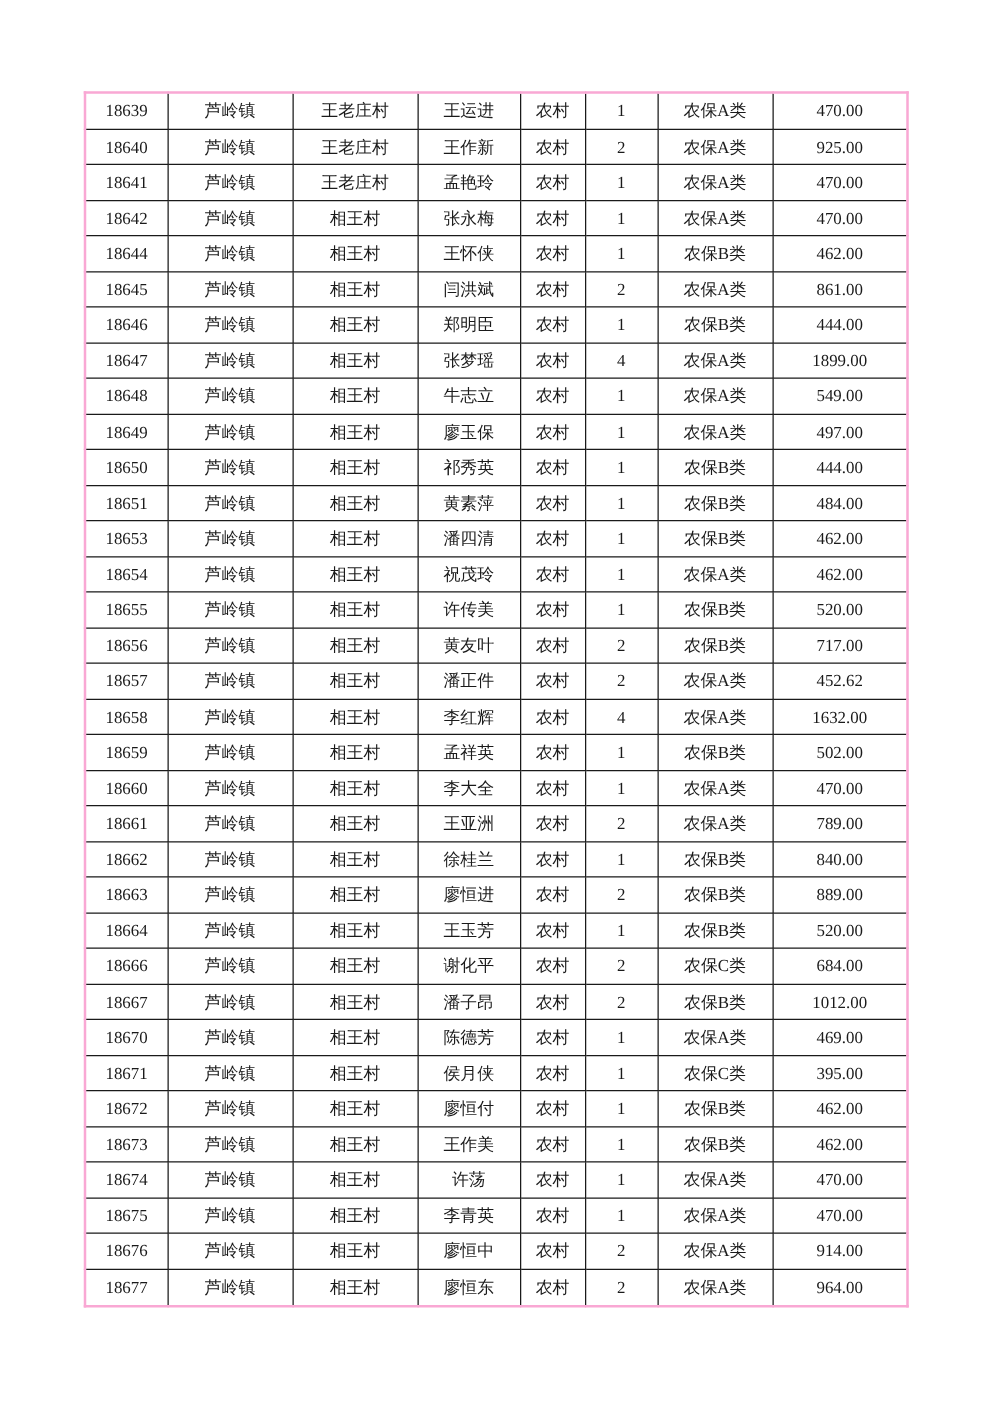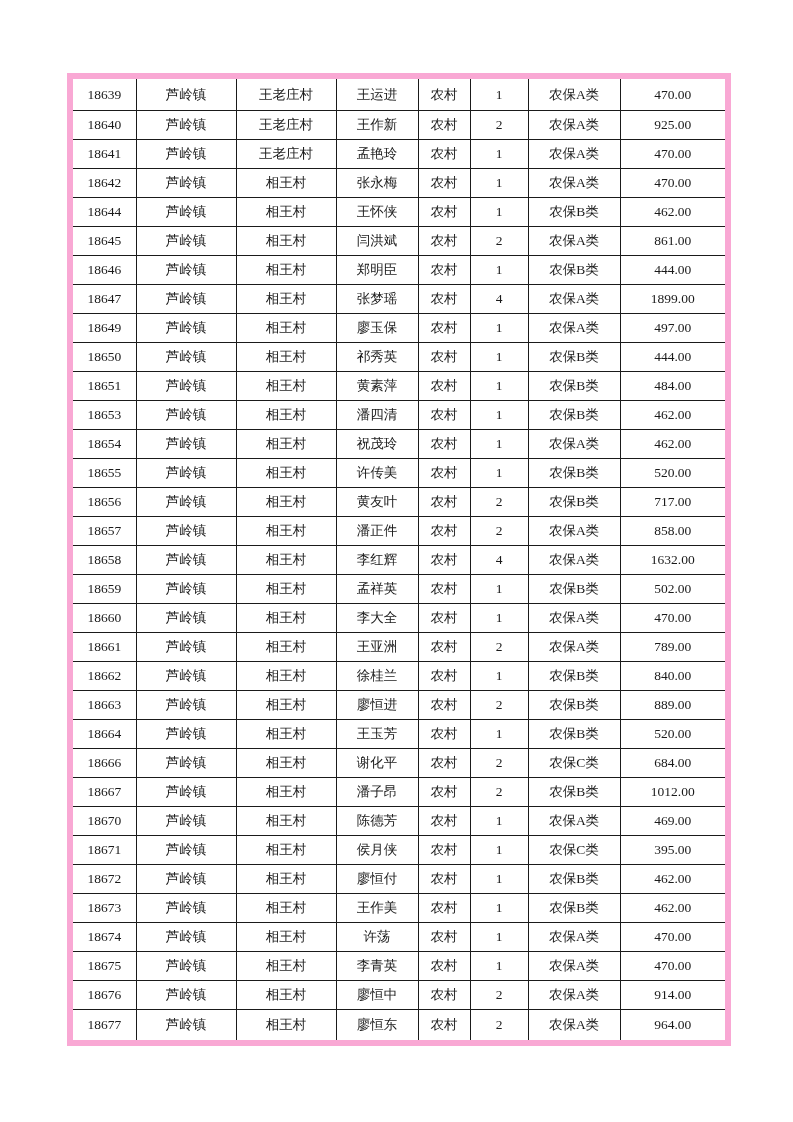--- a/index.html
+++ b/index.html
@@ -16,21 +16,21 @@
     font-family: "Liberation Serif", "DejaVu Serif", serif;
   }
   table.data-table {
     position: absolute;
     left: 67px;
     top: 73px;
     width: 658px;
     height: 973px;
     border-collapse: collapse;
     table-layout: fixed;
-    border: 6px solid #f9a8d4;
+    border: 2px solid #f9a8d4;
   }
   table.data-table td {
     border: 1px solid #1a1a1a;
     text-align: center;
     vertical-align: middle;
     font-size: 13.5px;
     color: #1a1a1a;
     padding: 0;
     overflow: hidden;
     white-space: nowrap;
@@ -127,20 +127,30 @@
           <td>18647</td>
           <td>芦岭镇</td>
           <td>相王村</td>
           <td>张梦瑶</td>
           <td>农村</td>
           <td>4</td>
           <td>农保A类</td>
           <td>1899.00</td>
         </tr>
         <tr>
+          <td>18648</td>
+          <td>芦岭镇</td>
+          <td>相王村</td>
+          <td>牛志立</td>
+          <td>农村</td>
+          <td>1</td>
+          <td>农保A类</td>
+          <td>549.00</td>
+        </tr>
+        <tr>
           <td>18649</td>
           <td>芦岭镇</td>
           <td>相王村</td>
           <td>廖玉保</td>
           <td>农村</td>
           <td>1</td>
           <td>农保A类</td>
           <td>497.00</td>
         </tr>
         <tr>
@@ -204,21 +214,21 @@
           <td>717.00</td>
         </tr>
         <tr>
           <td>18657</td>
           <td>芦岭镇</td>
           <td>相王村</td>
           <td>潘正件</td>
           <td>农村</td>
           <td>2</td>
           <td>农保A类</td>
-          <td>858.00</td>
+          <td>452.62</td>
         </tr>
         <tr>
           <td>18658</td>
           <td>芦岭镇</td>
           <td>相王村</td>
           <td>李红辉</td>
           <td>农村</td>
           <td>4</td>
           <td>农保A类</td>
           <td>1632.00</td>

